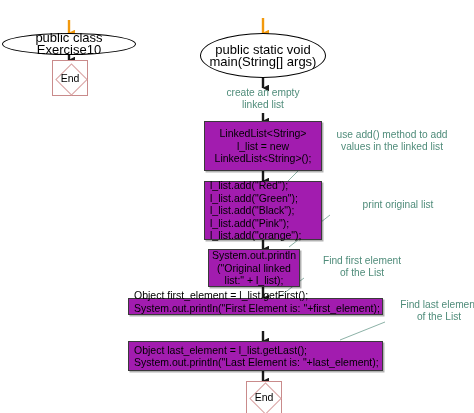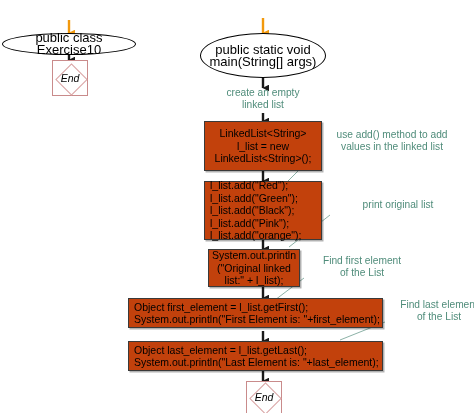--- a/index.html
+++ b/index.html
@@ -34,21 +34,21 @@
     justify-content: center;
     text-align: center;
     color: #000000;
     font-size: 13px;
     line-height: 12px;
     white-space: pre-line;
   }
   
   .box {
     border: 1.3px solid #3a3a3a;
-    background: #c2410c;
+    background: #a21caf;
     display: flex;
     align-items: center;
     justify-content: center;
     text-align: center;
     color: #000000;
     font-size: 10.5px;
     line-height: 12.4px;
     white-space: pre-line;
     box-shadow: 1.5px 1.5px 0 rgba(0,0,0,0.30);
   }
@@ -74,21 +74,20 @@
     border: 1px solid #d9a3a3;
     transform: rotate(45deg);
     background: transparent;
   }
   .endsym .endlabel {
     position: relative;
     z-index: 2;
     font-size: 10.5px;
     color: #000000;
     line-height: 11px;
-    font-style: italic;
   }
   
   .note {
     position: absolute;
     color: #4f8c7a;
     font-size: 10.2px;
     line-height: 12.2px;
     text-align: center;
     white-space: pre-line;
   }
@@ -184,21 +183,21 @@
 l_list.add("Pink");
 l_list.add("orange");</span>
 </div>
 
 <div class="node box" style="left:208px; top:249px; width:92px; height:38px;">
   <span>System.out.println
 ("Original linked
 list:" + l_list);</span>
 </div>
 
-<div class="node box left-align" style="left:128px; top:298px; width:255px; height:30px;">
+<div class="node box left-align" style="left:128px; top:298px; width:255px; height:17px;align-items:flex-end;">
   <span>Object first_element = l_list.getFirst();
 System.out.println("First Element is: "+first_element);</span>
 </div>
 
 <div class="node box left-align" style="left:128px; top:341px; width:255px; height:30px;">
   <span>Object last_element = l_list.getLast();
 System.out.println("Last Element is: "+last_element);</span>
 </div>
 
 <div class="endsym" style="left:246px; top:381px; width:34px; height:31px;">

